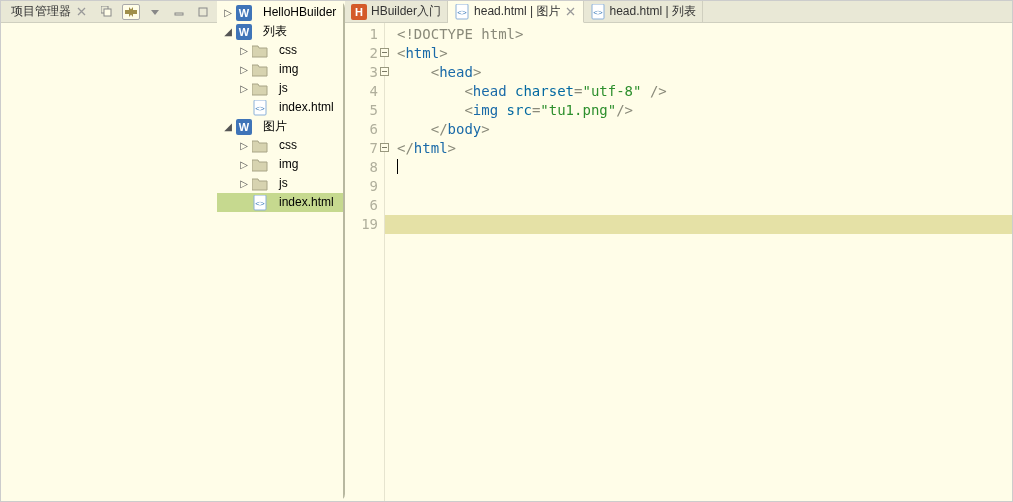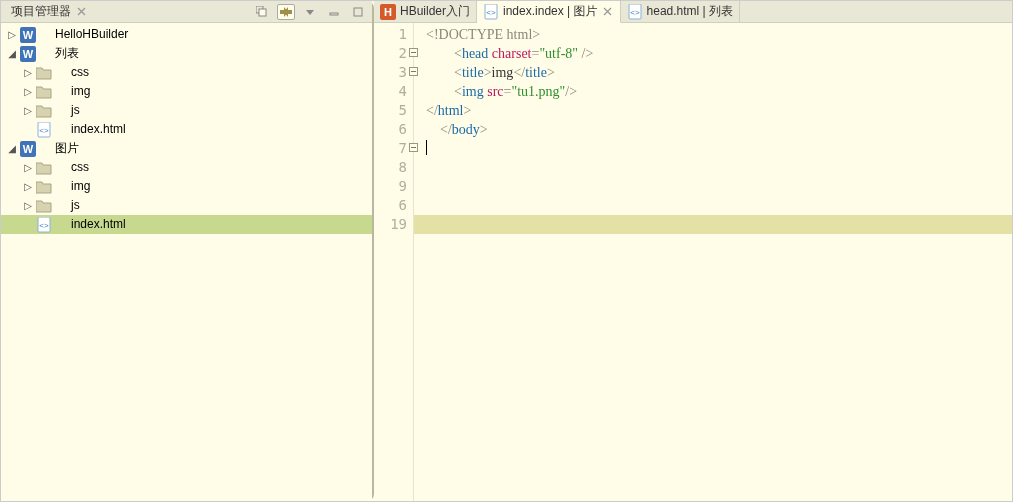--- a/index.html
+++ b/index.html
@@ -6,59 +6,59 @@
   body {
     font-family:"Microsoft YaHei","SimSun",Arial,sans-serif;
     font-size:12px;
     background:#fffde8;
     width:1013px; height:502px;
     display:flex;
     overflow:hidden;
     border:1px solid #ccc;
   }
   
-  .panel-left { width:373px; display:flex; flex-direction:column; background:#fffde8; border-right:2px solid #b8b8a0;border-radius:7px; }
+  .panel-left { width:344px; display:flex; flex-direction:row; background:#fffde8; border-right:2px solid #b8b8a0;border-radius:7px; }
   .panel-tabbar { height:22px; background:#e9e8d6; border-bottom:1px solid #cfcfbf; display:flex; align-items:center; padding:0 4px 0 8px; gap:4px; }
   .panel-tab { display:flex; align-items:center; gap:4px; font-size:12px; color:#333; padding:1px 2px; }
   .tab-x { width:12px; height:12px; display:inline-flex; align-items:center; justify-content:center; color:#888; }
   .tb-spacer { flex:1; }
   .tb-btn { width:18px; height:16px; display:inline-flex; align-items:center; justify-content:center; color:#666; border-radius:2px; margin:0 1px; }
   .tb-btn.boxed { border:1px solid #aaa; background:#fffde8; }
 
   .tree { flex:1; overflow:auto; padding:2px 0; background:#fffde8; }
   .node { display:flex; align-items:center; height:19px; line-height:19px; white-space:nowrap; cursor:default; }
   .node .twisty { width:14px; display:inline-flex; justify-content:center; color:#555; font-size:10px; }
   .node .icon { width:18px; display:inline-flex; align-items:center; justify-content:center; }
-  .node .label { padding-left:18px; }
+  .node .label { padding-left:10px; }
   .node.sel { background:#c6d98f; }
   svg { display:block; }
   .ind0 { padding-left:4px; }
   .ind1 { padding-left:20px; }
 
   
   .panel-right { flex:1; display:flex; flex-direction:column; background:#fffde8; }
   .editor-tabbar { height:22px; background:#e9e8d6; border-bottom:1px solid #cfcfbf; display:flex; align-items:center; }
   .etab { display:flex; align-items:center; gap:4px; height:22px; padding:0 6px; border-right:1px solid #d0cfbf; font-size:12px; color:#333; }
   .etab .ficon { width:16px; height:16px; display:inline-flex; align-items:center; justify-content:center; }
   .etab .tx { white-space:nowrap; }
   .etab .tab-x { color:#999; width:12px; }
   .etab.active { background:#fffde8; border-bottom:1px solid #fffde8; margin-bottom:-1px; }
 
   .editor-body { flex:1; display:flex; font-family:Consolas,Menlo,monospace; font-size:14px; line-height:19px; position:relative; }
   .gutter { width:40px; background:#fffde8; color:#b0af9c; text-align:right; padding:2px 6px 0 0; user-select:none; border-right:1px solid #e6e4cf; }
   .gut-line { height:19px; position:relative; }
   .fold { position:absolute; right:-11px; top:4px; width:9px; height:9px; border:1px solid #99987e; background:#fffde8; }
   .fold::before,.fold::after { content:""; position:absolute; background:#7a7965; }
   .fold::before { left:1px; right:1px; top:3px; height:1px; } 
-  .code { flex:1; padding:2px 0 0 12px; position:relative;font-family:Liberation Serif, serif; }
+  .code { flex:1; padding:2px 0 0 12px; position:relative; }
   .code-line { height:19px; white-space:pre; }
   .hl-line { position:absolute; left:0; right:0; height:19px; background:#e5e1a6; z-index:0; }
   .code-line span, .code-line { position:relative; z-index:1; }
   .tok-tag { color:#1a6aa8; }
-  .tok-attr { color:#be185d; }
+  .tok-attr { color:#0369a1; }
   .tok-str { color:#2d8f2d; }
   .tok-gray { color:#8a8a7a; }
   .tok-text { color:#333; }
   .cursor { display:inline-block; width:1px; height:15px; background:#000; vertical-align:-2px; }
 
   .hb-icon { width:16px;height:16px;background:#d45a2a;border-radius:2px;color:#fff;font:700 11px/16px Arial;text-align:center;}
   .w-icon  { width:16px;height:16px;background:#3f74b8;border-radius:2px;color:#fff;font:700 11px/16px Arial;text-align:center;}
   .img-icon{ width:14px;height:14px;background:#c96d2f;border:1px solid #a4551e;}
 </style>
 </head>
@@ -210,21 +210,21 @@
         </span>
         <span class="tx">HBuilder入门</span>
       </div>
       <div class="etab active">
         <span class="ficon">
           <svg width="14" height="16" viewBox="0 0 14 16">
             <rect x="1" y="0" width="12" height="15" rx="1" fill="#fff" stroke="#8bb0d8"></rect>
             <text x="7" y="11" text-anchor="middle" font-size="8" fill="#3a7ab8" font-family="Arial">&lt;&gt;</text>
           </svg>
         </span>
-        <span class="tx">index.index | 图片</span>
+        <span class="tx">head.html | 图片</span>
         <span class="tab-x">
           <svg width="9" height="9" viewBox="0 0 9 9">
             <path d="M1 1 L8 8 M8 1 L1 8" stroke="#999" stroke-width="1.3"></path>
           </svg>
         </span>
       </div>
       <div class="etab">
         <span class="ficon">
           <svg width="14" height="16" viewBox="0 0 14 16">
             <rect x="1" y="0" width="12" height="15" rx="1" fill="#fff" stroke="#8bb0d8"></rect>
@@ -244,21 +244,22 @@
         <div class="gut-line">6</div>
         <div class="gut-line">7<span class="fold"></span></div>
         <div class="gut-line">8</div>
         <div class="gut-line">9</div>
         <div class="gut-line">6</div>
         <div class="gut-line">19</div>
       </div>
     <div class="code" id="code">
       <div class="hl-line" id="hl" style="top: 192px;"></div>
       <div class="code-line"><span class="tok-gray">&lt;!DOCTYPE html&gt;</span></div>
+      <div class="code-line"><span class="tok-gray">&lt;</span><span class="tok-tag">html</span><span class="tok-gray">&gt;</span></div>
+      <div class="code-line"><span class="tok-gray">    &lt;</span><span class="tok-tag">head</span><span class="tok-gray">&gt;</span></div>
       <div class="code-line"><span class="tok-gray">        &lt;</span><span class="tok-tag">head</span><span> </span><span class="tok-attr">charset</span><span class="tok-gray">=</span><span class="tok-str">"utf-8"</span><span class="tok-gray"> /&gt;</span></div>
-      <div class="code-line"><span class="tok-gray">        &lt;</span><span class="tok-tag">title</span><span class="tok-gray">&gt;</span><span class="tok-text">img</span><span class="tok-gray">&lt;/</span><span class="tok-tag">title</span><span class="tok-gray">&gt;</span></div>
       <div class="code-line"><span class="tok-gray">        &lt;</span><span class="tok-tag">img</span><span> </span><span class="tok-attr">src</span><span class="tok-gray">=</span><span class="tok-str">"tu1.png"</span><span class="tok-gray">/&gt;</span></div>
+      <div class="code-line"><span class="tok-gray">    &lt;/</span><span class="tok-tag">body</span><span class="tok-gray">&gt;</span></div>
       <div class="code-line"><span class="tok-gray">&lt;/</span><span class="tok-tag">html</span><span class="tok-gray">&gt;</span></div>
-      <div class="code-line"><span class="tok-gray">    &lt;/</span><span class="tok-tag">body</span><span class="tok-gray">&gt;</span></div>
       <div class="code-line"><span class="cursor"></span></div>
     </div>
   </div>
 </div>
 
 </body></html>

